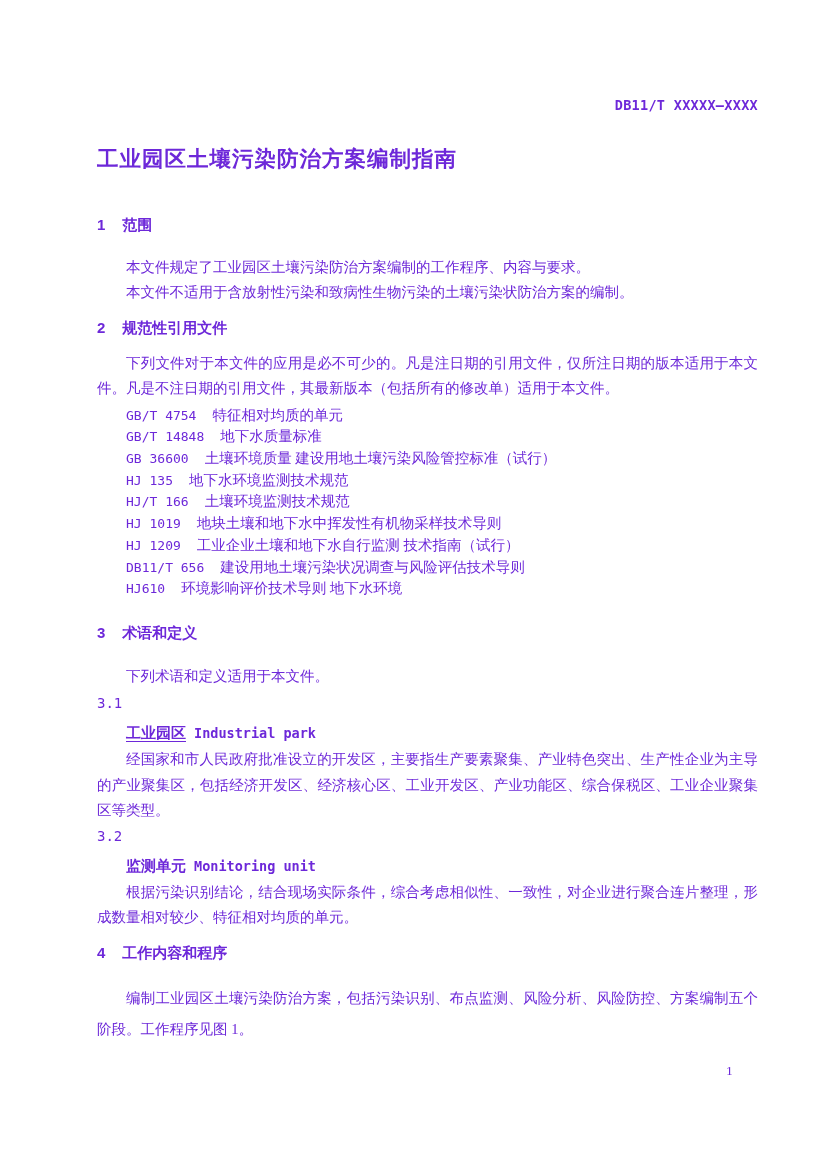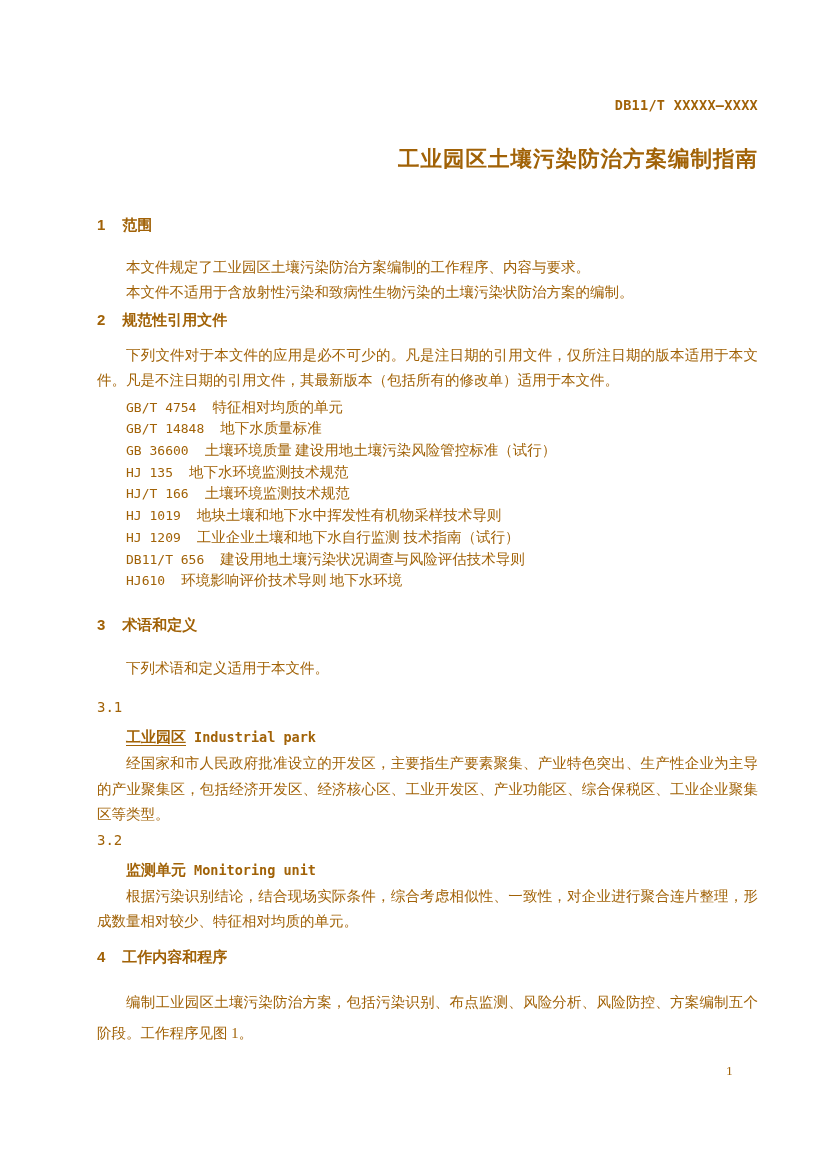--- a/index.html
+++ b/index.html
@@ -6,51 +6,51 @@
   .page {
     position: relative;
     width: 826px;
     height: 1169px;
     margin: 0 auto;
     background: #ffffff;
     box-sizing: border-box;
     padding: 97px 68px 0 97px;
     font-family: "Liberation Serif", "DejaVu Serif", serif;
     font-size: 14.5px;
-    color: #a16207;
+    color: #6d28d9;
     text-align: justify;
     overflow: hidden;
   }
   .header-code {
     text-align: right;
     font-family: "DejaVu Sans Mono", monospace;
     font-weight: bold;
     font-size: 13.5px;
     line-height: 16px;
     letter-spacing: 0.3px;
   }
   .doc-title {
     margin: 30px 0 0 0;
-    text-align: right;
+    text-align: left;
     font-family: "Liberation Sans", "DejaVu Sans", sans-serif;
     font-weight: bold;
     font-size: 21.5px;
     line-height: 32px;
     letter-spacing: 1px;
   }
   .sec-heading {
     font-family: "Liberation Sans", "DejaVu Sans", sans-serif;
     font-weight: bold;
     font-size: 15px;
     line-height: 20px;
     text-align: left;
   }
   .sec-num { display: inline-block; margin-right: 17px; }
   #sec1-heading { margin-top: 40px; }
-  #sec2-heading { margin-top: 4px; }
+  #sec2-heading { margin-top: 12px; }
   #sec3-heading { margin-top: 23px; }
   #sec4-heading { margin-top: 12px; }
   .body-p {
     margin: 0;
     text-indent: 2em;
     line-height: 25.4px;
   }
   .mt20 { margin-top: 20px; }
   .mt13 { margin-top: 13px; }
   .mt21 { margin-top: 21px; }
@@ -64,21 +64,21 @@
     padding-left: 2em;
     text-align: left;
   }
   .ref-code {
     font-family: "DejaVu Sans Mono", monospace;
     font-size: 13px;
     margin-right: 16px;
     white-space: nowrap;
   }
   .term-num {
-    margin-top: 16px;
+    margin-top: 4px;
     font-family: "DejaVu Sans Mono", monospace;
     font-size: 14px;
     line-height: 20px;
     text-align: left;
   }
   .term-num.second { margin-top: 2px; }
   .term-line {
     margin-top: 8px;
     padding-left: 2em;
     line-height: 24px;

